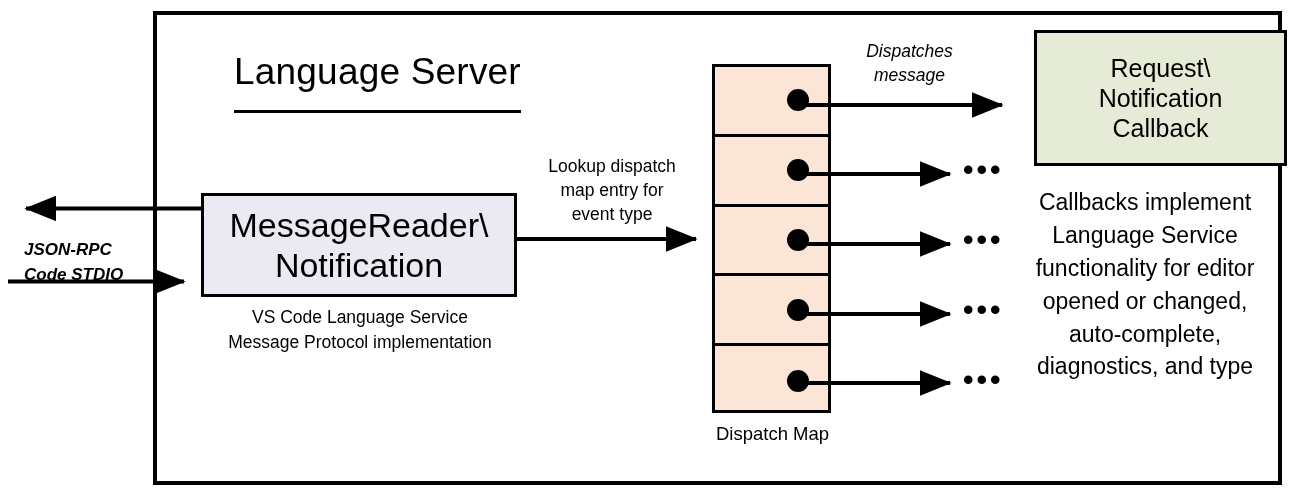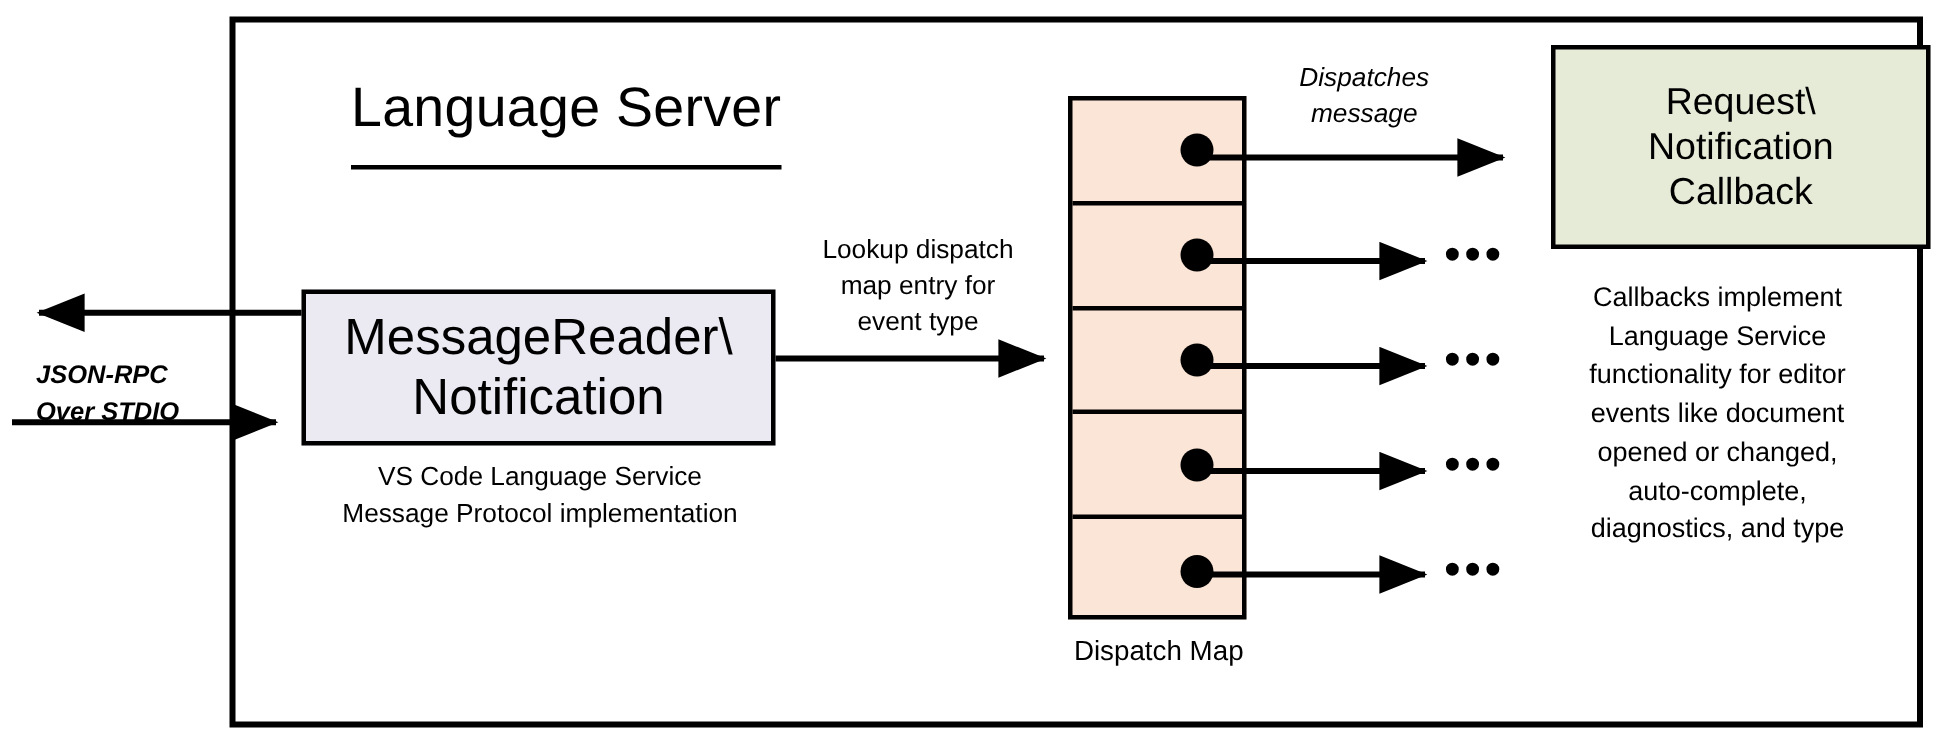--- a/index.html
+++ b/index.html
@@ -45,21 +45,21 @@
   .dm-dot{position:absolute;left:72px;top:50%;width:22px;height:22px;
       margin-top:-11px;border-radius:50%;background:#000;}
   #dispatch-map-caption{left:640px;top:421px;width:265px;font-size:18.5px;
       line-height:1.4;text-align:center;}
 
   
   #callback-box{left:1018px;top:30px;width:253px;height:136px;
       background:#e6ebd8;border:3px solid #000;box-sizing:border-box;
       display:flex;align-items:center;justify-content:center;margin-left:16px;}
   #callback-box .txt{font-size:25px;line-height:1.2;text-align:center;}
-  #callback-desc{left:1007px;top:186px;width:276px;font-size:18px;
+  #callback-desc{left:1007px;top:186px;width:276px;font-size:23px;
       line-height:1.43;text-align:center;}
 
   
   .ellipsis{position:absolute;font-size:30px;line-height:1;letter-spacing:3px;
       font-weight:bold;color:#000;}
 
   
   #wires{position:absolute;left:0;top:0;width:1291px;height:494px;
       pointer-events:none;}
 </style>
@@ -67,21 +67,21 @@
 <body>
 
 <div class="abs" id="server-frame"></div>
 
 <div class="abs" id="page-title">
   <span class="u">Language Server</span>
 </div>
 
 <div class="abs" id="jsonrpc-label">
   <div>JSON-RPC</div>
-  <div>Over STDIO</div>
+  <div>Code STDIO</div>
 </div>
 
 <div class="abs" id="mrw-box">
   <div class="txt">
     <div>MessageReader\</div>
     <div>Notification</div>
   </div>
 </div>
 <div class="abs" id="mrw-caption">
   <div>VS Code Language Service</div>
@@ -124,21 +124,20 @@
   <div class="txt">
     <div>Request\</div>
     <div>Notification</div>
     <div>Callback</div>
   </div>
 </div>
 <div class="abs" id="callback-desc">
   <div>Callbacks implement</div>
   <div>Language Service</div>
   <div>functionality for editor</div>
-  <div>events like document</div>
   <div>opened or changed,</div>
   <div>auto-complete,</div>
   <div>diagnostics, and type</div>
 </div>
 
 <div class="ellipsis" style="left:963px;top:155px;">•••</div>
 <div class="ellipsis" style="left:963px;top:225px;">•••</div>
 <div class="ellipsis" style="left:963px;top:295px;">•••</div>
 <div class="ellipsis" style="left:963px;top:365px;">•••</div>
 

